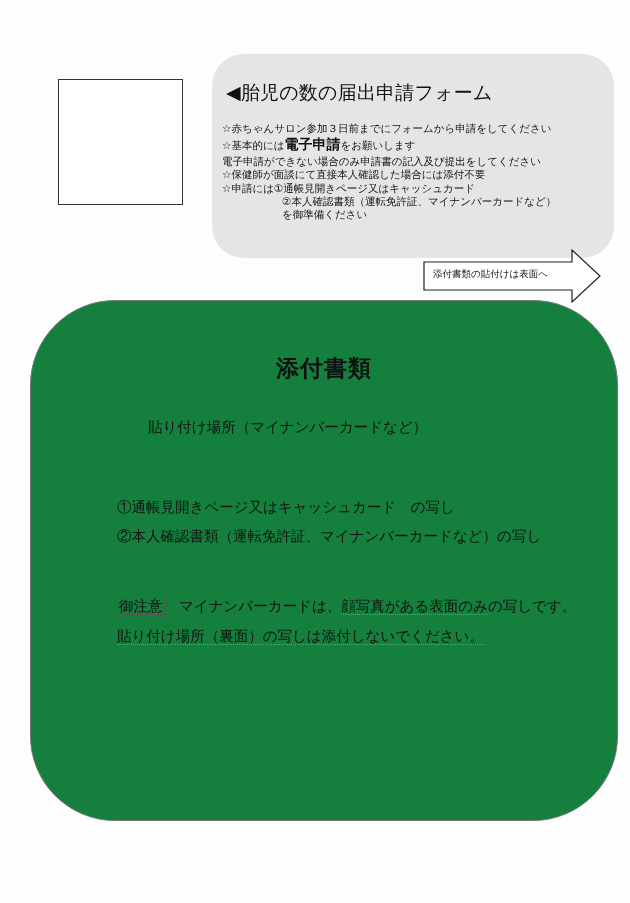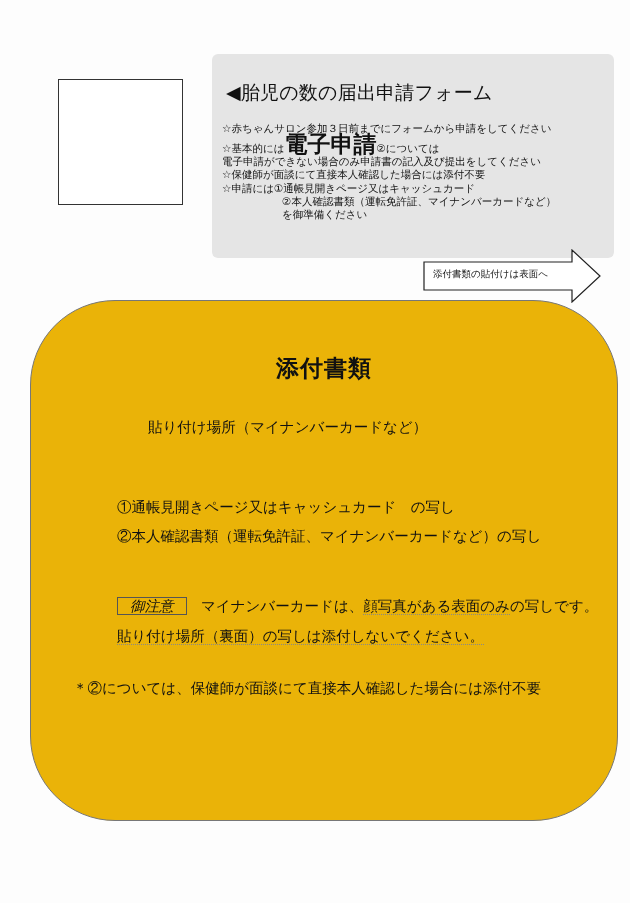--- a/index.html
+++ b/index.html
@@ -16,38 +16,38 @@
     left: 58px; top: 79px;
     width: 123px; height: 124px;
     border: 1.5px solid #333;
     background: #fff;
   }
   .info-box {
     position: absolute;
     left: 212px; top: 54px;
     width: 402px; height: 204px;
     background: #e5e5e5;
-    border-radius: 6px;
+    border-radius: 32px;
   }
   .info-title {
     position: absolute;
     left: 14px; top: 26px;
     font-size: 19px;
     letter-spacing: 0.2px;
     white-space: nowrap;
   }
   .info-lines {
     position: absolute;
     left: 10px; top: 68px;
     font-size: 10.5px;
     line-height: 13.2px;
     white-space: nowrap;
   }
   .info-lines .l { display: block; }
-  .info-lines .big { font-size: 23px; font-weight: bold; line-height: 19px; }
+  .info-lines .big { font-size: 14px; font-weight: bold; line-height: 19px; }
   .info-lines .line-emph { display: block; height: 20px; line-height: 20px; }
   .info-lines .indent { padding-left: 60px; }
 
   .arrow {
     position: absolute;
     left: 423px; top: 249px;
     width: 180px; height: 54px;
   }
   .arrow-label {
     position: absolute;
@@ -56,21 +56,21 @@
     font-size: 9.5px;
     white-space: nowrap;
   }
 
   .attach-box {
     position: absolute;
     left: 30px; top: 300px;
     width: 586px; height: 519px;
     border: 1.3px solid #777;
     border-radius: 85px;
-    background: #eab308;
+    background: #15803d;
   }
   .serif { font-family: "DejaVu Serif", "Liberation Serif", serif; }
   .attach-title {
     position: absolute;
     left: 0; right: 0; top: 52px;
     text-align: center;
     font-size: 23px;
     font-weight: bold;
     letter-spacing: 1px;
   }
@@ -89,41 +89,40 @@
   }
   .caution {
     position: absolute;
     left: 86px; top: 290px;
     font-size: 14.5px;
     line-height: 30px;
     white-space: nowrap;
   }
   .caution-tag {
     border: 1px solid #555;
-    padding: 0 12px;
-    font-style: italic;
+    padding: 0 1px;
   }
   .dotted { border-bottom: 1px dotted #888; }
   .note {
     position: absolute;
     left: 42px; top: 378px;
     font-size: 14.5px;
     white-space: nowrap;
   }
 </style>
 </head>
 <body>
 
 <div class="photo-box"></div>
 
 <div class="info-box">
   <div class="info-title">◀胎児の数の届出申請フォーム</div>
   <div class="info-lines">
     <span class="l">☆赤ちゃんサロン参加３日前までにフォームから申請をしてください</span>
-    <span class="line-emph"><span>☆基本的には</span><span class="big">電子申請</span><span>②については</span></span>
+    <span class="line-emph"><span>☆基本的には</span><span class="big">電子申請</span><span>をお願いします</span></span>
     <span class="l">電子申請ができない場合のみ申請書の記入及び提出をしてください</span>
     <span class="l">☆保健師が面談にて直接本人確認した場合には添付不要</span>
     <span class="l">☆申請には①通帳見開きページ又はキャッシュカード</span>
     <span class="l indent">②本人確認書類（運転免許証、マイナンバーカードなど）</span>
     <span class="l indent">を御準備ください</span>
   </div>
 </div>
 
 <svg class="arrow" viewBox="0 0 180 54">
   <polygon points="1,13 149,13 149,1 177,27 149,53 149,41 1,41" fill="#fff" stroke="#222" stroke-width="1.2"></polygon>
@@ -134,14 +133,13 @@
   <div class="attach-title serif">添付書類</div>
   <div class="attach-sub serif">貼り付け場所（マイナンバーカードなど）</div>
   <div class="req-list serif">
     <div>①通帳見開きページ又はキャッシュカード　の写し</div>
     <div>②本人確認書類（運転免許証、マイナンバーカードなど）の写し</div>
   </div>
   <div class="caution serif">
     <div><span class="caution-tag">御注意</span><span>　マイナンバーカードは、</span><span class="dotted">顔写真がある表面のみ</span><span>の写しです。</span></div>
     <div><span class="dotted">貼り付け場所（裏面）の写しは添付しないでください。</span></div>
   </div>
-  <div class="note serif">＊②については、保健師が面談にて直接本人確認した場合には添付不要</div>
 </div>
 
 </body></html>

